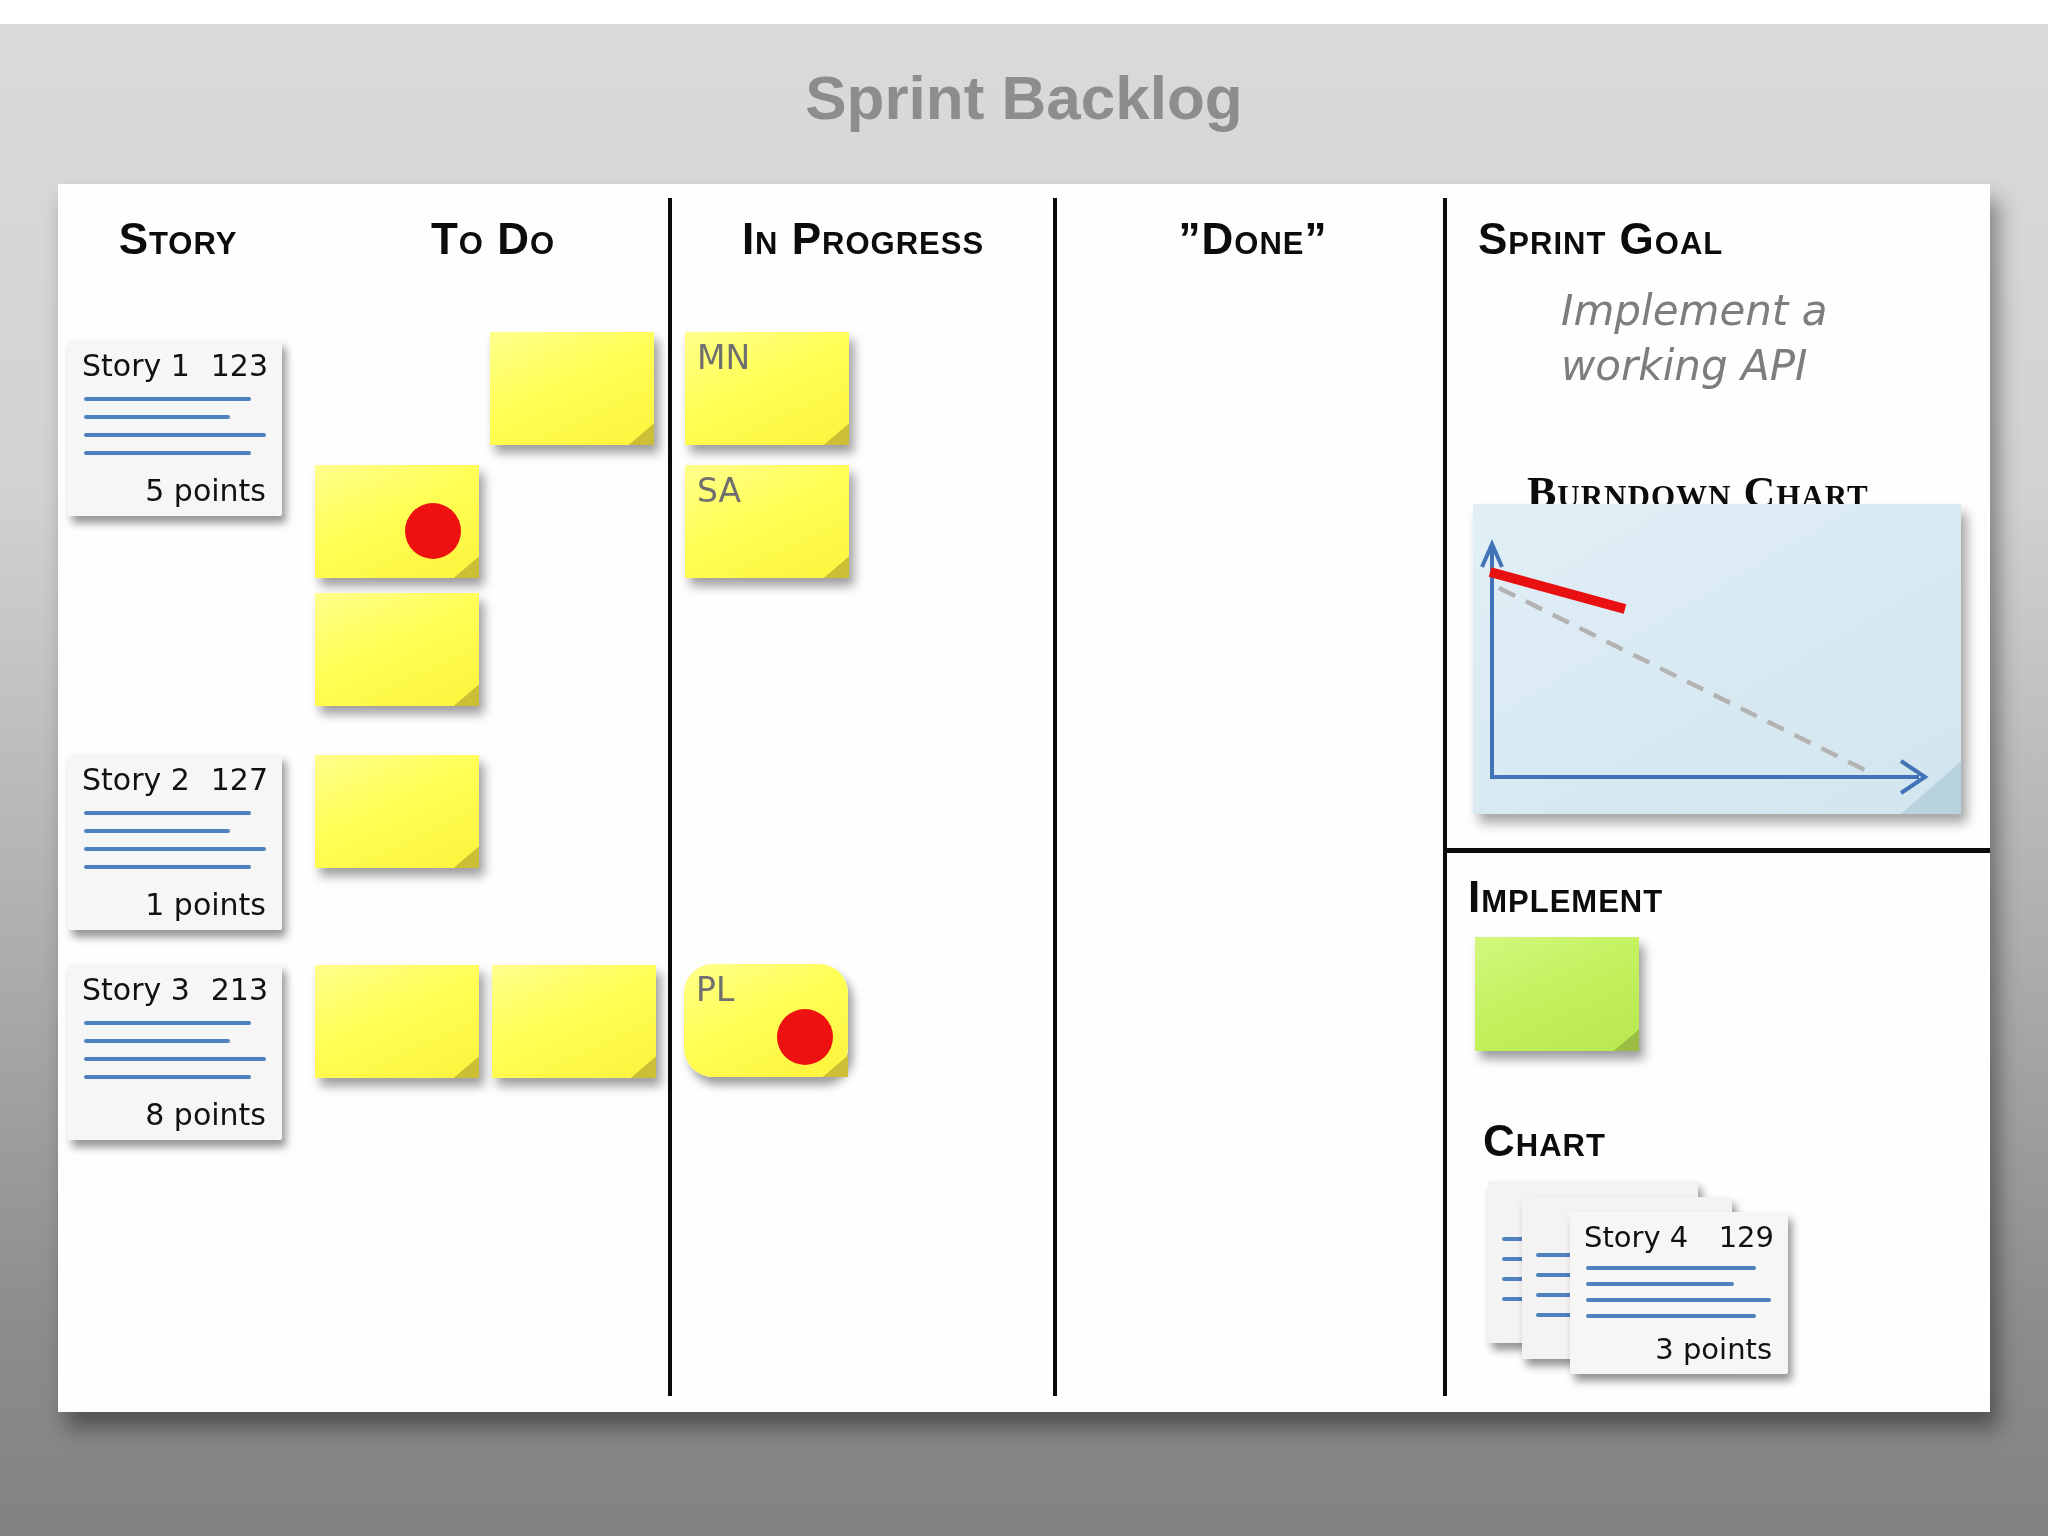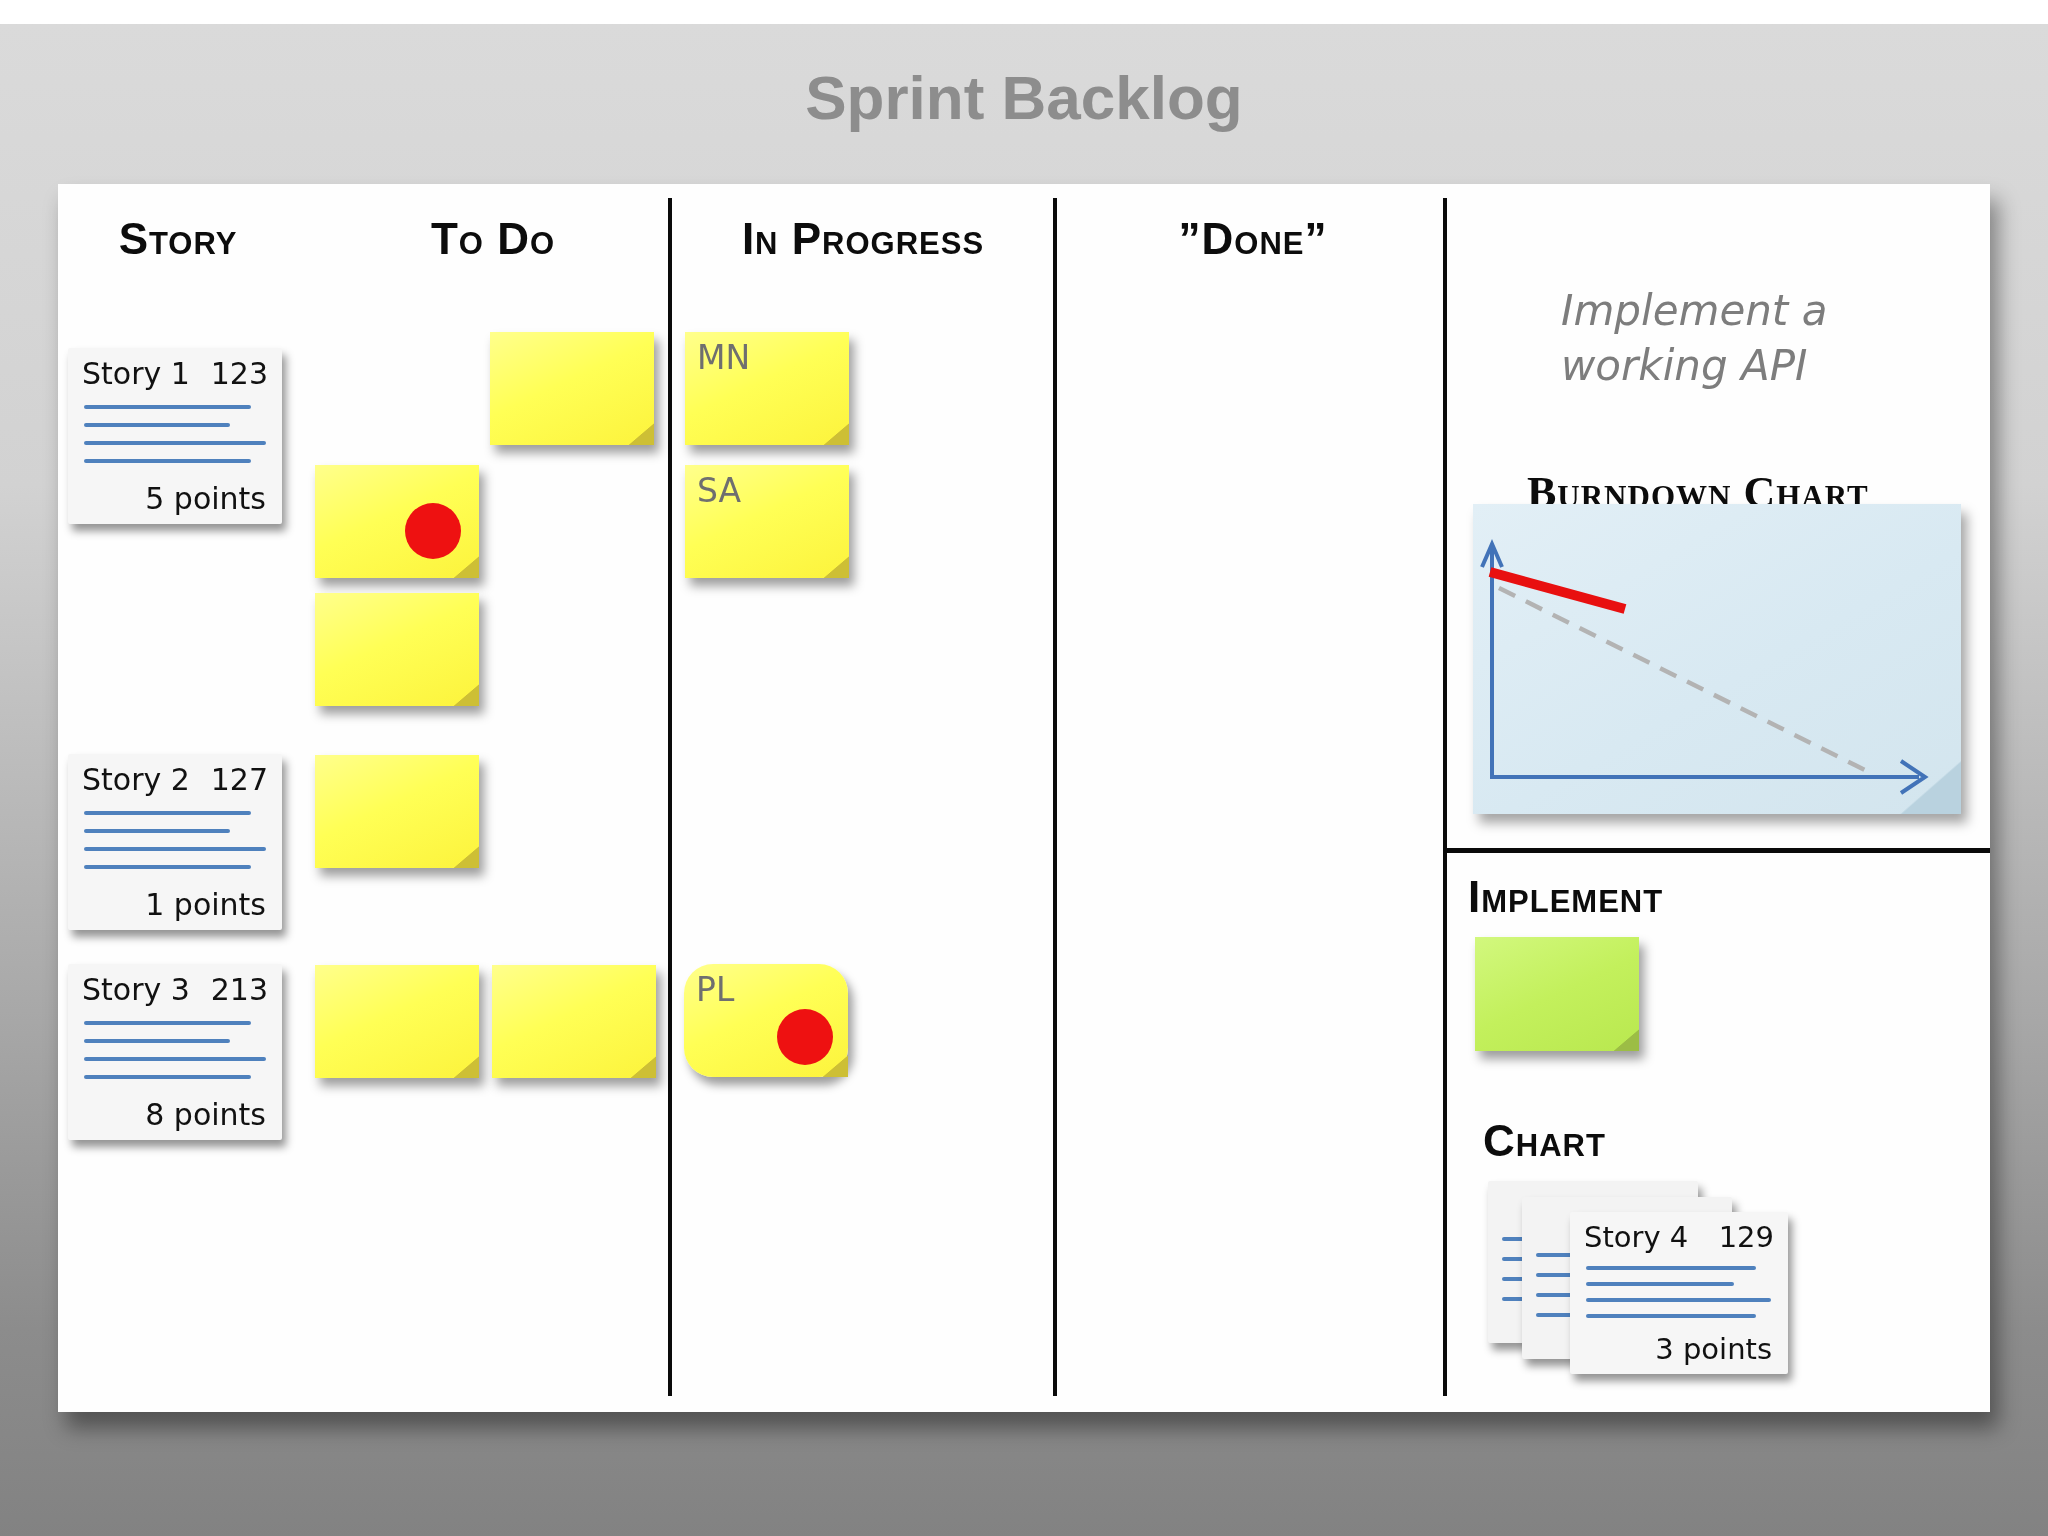--- a/index.html
+++ b/index.html
@@ -43,21 +43,21 @@
     font-family:"DejaVu Sans", sans-serif; font-size:30px; color:#111;
   }
   .card .row{display:flex; justify-content:space-between; padding:8px 14px 0 14px;}
   .card .lines{margin-top:6px;}
   .card .lines div{height:4px; background:#4f81bd; margin:14px 16px 0 16px; border-radius:2px;}
   .card .lines div:nth-child(1){width:78%;}
   .card .lines div:nth-child(2){width:68%;}
   .card .lines div:nth-child(3){width:85%;}
   .card .lines div:nth-child(4){width:78%;}
   .card .points{position:absolute; right:16px; bottom:8px;}
-  .card.c1{left:10px; top:164px;}
+  .card.c1{left:10px; top:156px;}
   .card.c2{left:10px; top:570px;}
   .card.c3{left:10px; top:780px;}
   
   .sticky{
     position:absolute; width:164px; height:113px;
     background:linear-gradient(155deg,#ffff8c 0%,#ffff55 45%,#fcf33c 100%);
     box-shadow:5px 8px 10px rgba(0,0,0,.38);
   }
   .sticky::after{
     content:""; position:absolute; right:0; bottom:0; width:27px; height:23px;
@@ -121,20 +121,21 @@
 
     <div class="vdiv d1"></div>
     <div class="vdiv d2"></div>
     <div class="vdiv d3"></div>
     <div class="hdiv"></div>
 
     <div class="hdr story">Story</div>
     <div class="hdr todo">To Do</div>
     <div class="hdr inprog">In Progress</div>
     <div class="hdr done">”Done”</div>
+    <div class="hdr goal">Sprint Goal</div>
 
     <div class="card c1">
       <div class="row">
         <span>Story 1</span>
         <span>123</span>
       </div>
       <div class="lines">
         <div></div>
           <div></div>
         <div></div>

